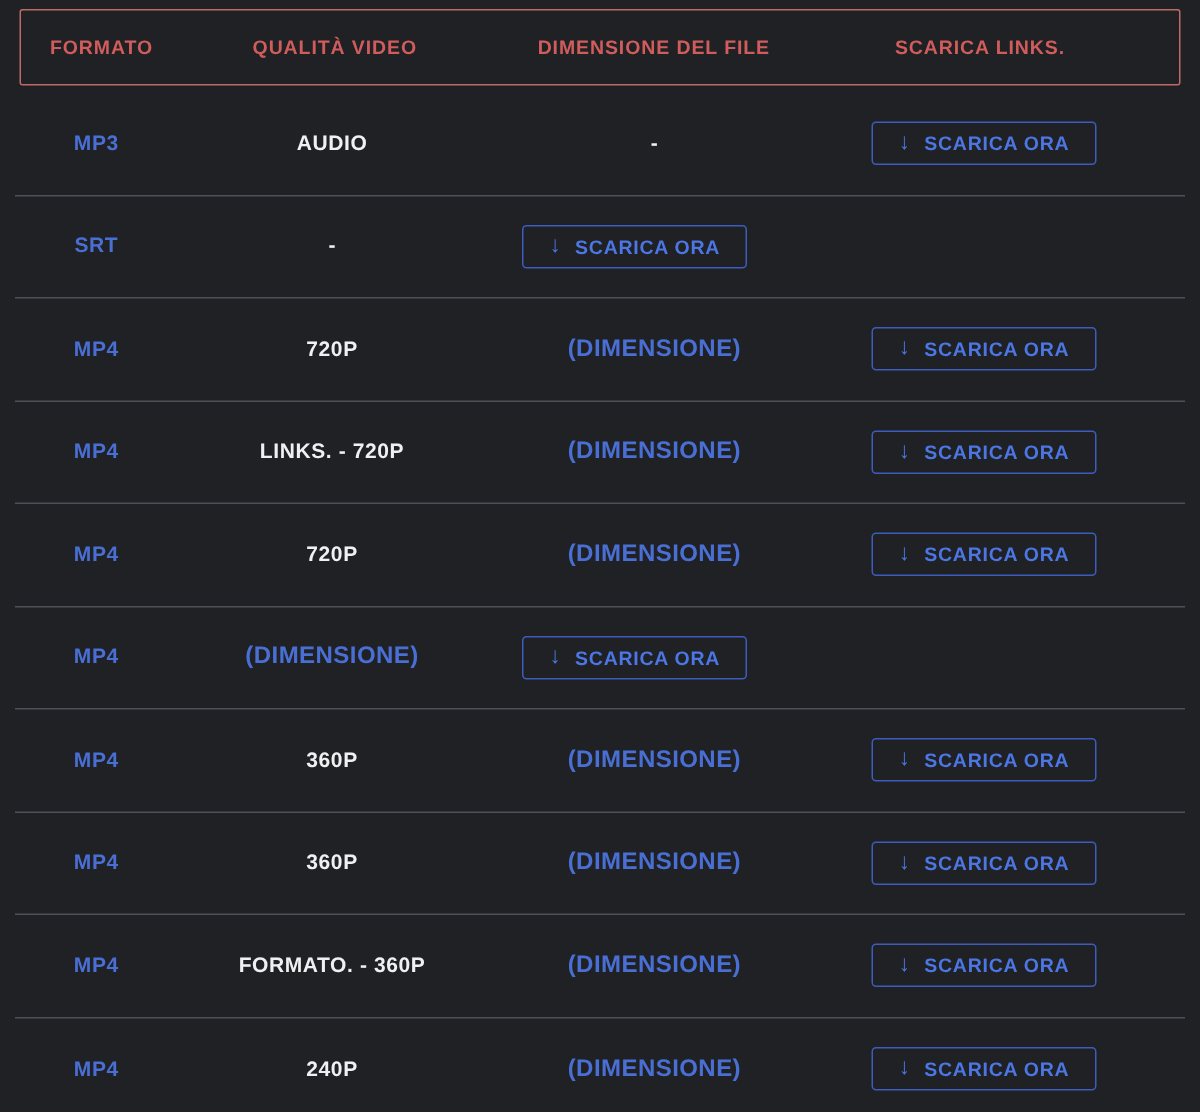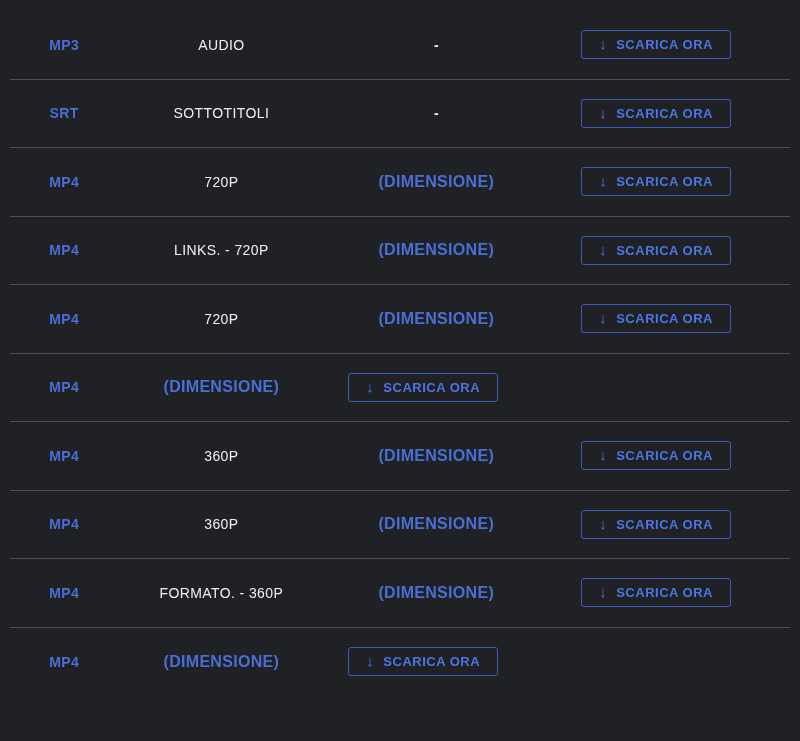--- a/index.html
+++ b/index.html
@@ -61,21 +61,21 @@
     color:var(--link-blue);
     font-size:14px;
     font-weight:600;
     letter-spacing:0.4px;
     cursor:pointer;
     text-align:center;
   }
   .quality{
     color:var(--white);
     font-size:14px;
-    font-weight:400;
+    font-weight:700;
     letter-spacing:0.4px;
   }
   .size-link{
     color:var(--link-blue);
     font-size:16px;
     font-weight:600;
     letter-spacing:0.3px;
   }
   .size-plain{
     color:var(--white);
@@ -106,20 +106,26 @@
     font-weight:700;
     line-height:1;
     transform:translateY(-1px);
   }
 </style>
 </head>
 <body>
 
 <div class="table-wrap">
 
+  <div class="header-row grid-cols">
+    <div class="cell header-cell">FORMATO</div>
+    <div class="cell header-cell">QUALITÀ VIDEO</div>
+    <div class="cell header-cell">DIMENSIONE DEL FILE</div>
+    <div class="cell header-cell c-action">SCARICA LINKS.</div>
+  </div>
 
   <div class="rows">
   <div class="row grid-cols">
     <div class="cell">
       <span class="fmt">MP3</span>
     </div>
     <div class="cell">
       <span class="quality">AUDIO</span>
     </div>
     <div class="cell">
@@ -131,23 +137,20 @@
         <span>SCARICA ORA</span>
       </button>
     </div>
   </div>
 
   <div class="row grid-cols">
     <div class="cell">
       <span class="fmt">SRT</span>
     </div>
     <div class="cell">
-      <span class="quality">SOTTOTITOLI</span>
-    </div>
-    <div class="cell">
       <span class="size-plain">-</span>
     </div>
     <div class="cell c-action">
       <button class="dl-btn">
         <span class="arrow">↓</span>
         <span>SCARICA ORA</span>
       </button>
     </div>
   </div>
 
@@ -272,20 +275,23 @@
         <span>SCARICA ORA</span>
       </button>
     </div>
   </div>
 
   <div class="row grid-cols">
     <div class="cell">
       <span class="fmt">MP4</span>
     </div>
     <div class="cell">
+      <span class="quality">240P</span>
+    </div>
+    <div class="cell">
       <span class="size-link">(DIMENSIONE)</span>
     </div>
     <div class="cell c-action">
       <button class="dl-btn">
         <span class="arrow">↓</span>
         <span>SCARICA ORA</span>
       </button>
     </div>
   </div>
 </div>

